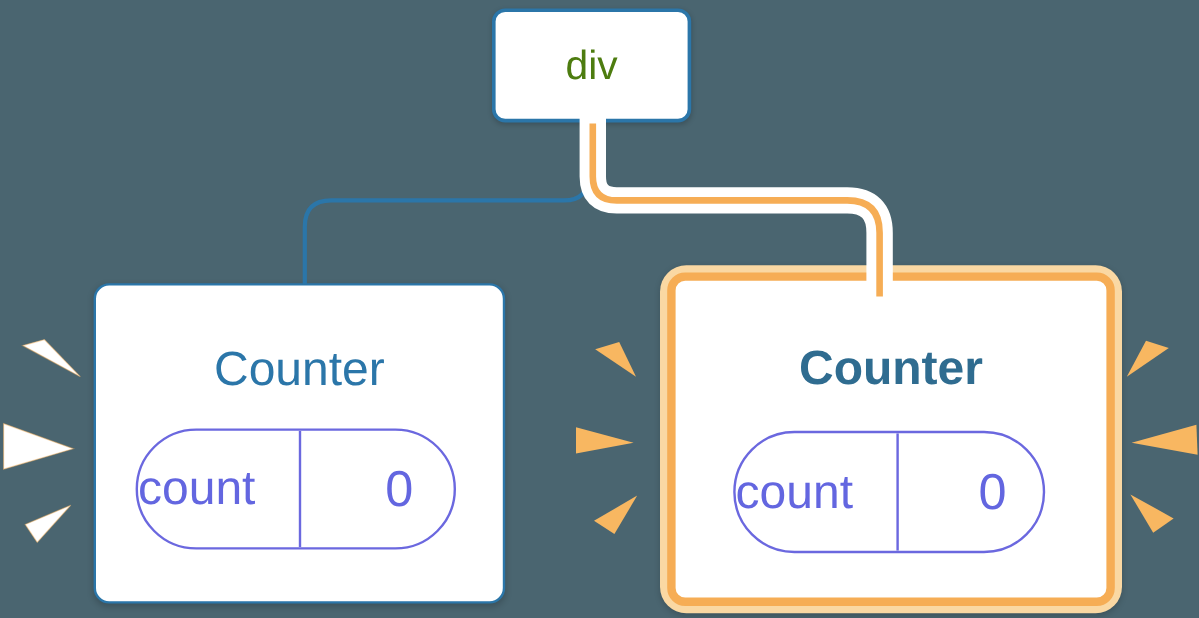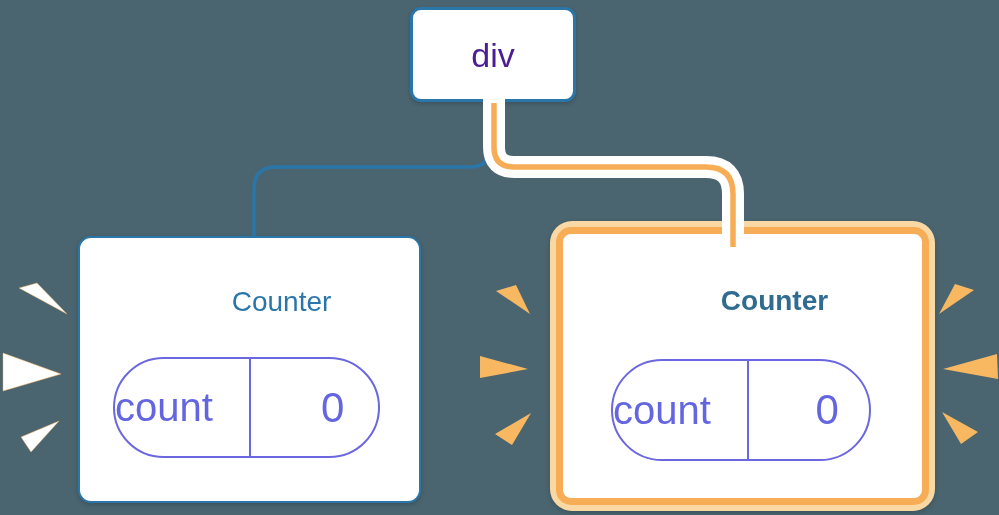--- a/index.html
+++ b/index.html
@@ -21,33 +21,33 @@
   }
   .root-node{
     left:410px;top:7px;width:166px;height:95px;
     border:3.5px solid #2B76A9;
     border-radius:11px;
     display:flex;align-items:center;justify-content:center;
     box-shadow:0 2px 4px rgba(0,0,0,0.18);
     z-index:2;
   }
   .root-node .label{
-    color:#4c1d95;font-size:34px;font-weight:500;line-height:1;
+    color:#4d7c0f;font-size:34px;font-weight:500;line-height:1;
   }
   .counter-box{
     left:78px;top:236px;width:343px;height:267px;
     border:2.5px solid #2B76A9;
     border-radius:13px;
     box-shadow:0 2px 5px rgba(0,0,0,0.18);
     z-index:2;
   }
   .counter-title{
     position:absolute;left:0;top:50px;width:100%;
     text-align:center;
-    color:#2B76A9;font-size:28px;font-weight:400;line-height:1;margin-left:32px;
+    color:#2B76A9;font-size:40px;font-weight:400;line-height:1;
   }
   
   .hl-outer{
     position:absolute;
     left:550px;top:221px;width:385px;height:290px;
     background:#FAD8A3;
     border-radius:22px;
     box-sizing:border-box;
     padding:6px;
     box-shadow:0 2px 5px rgba(0,0,0,0.18);

